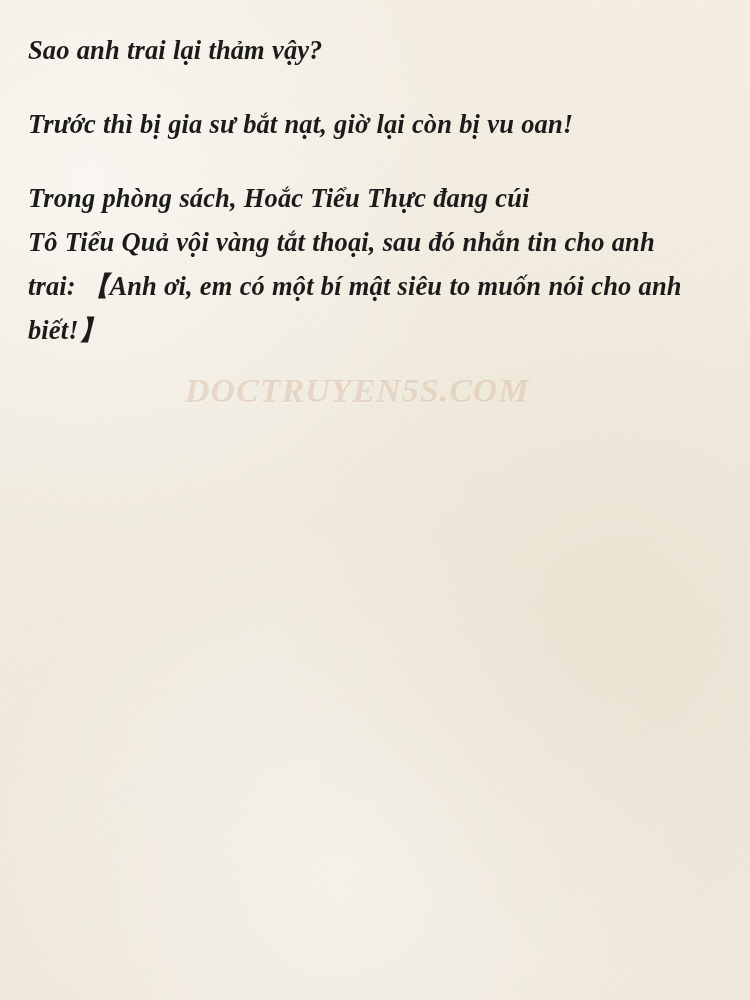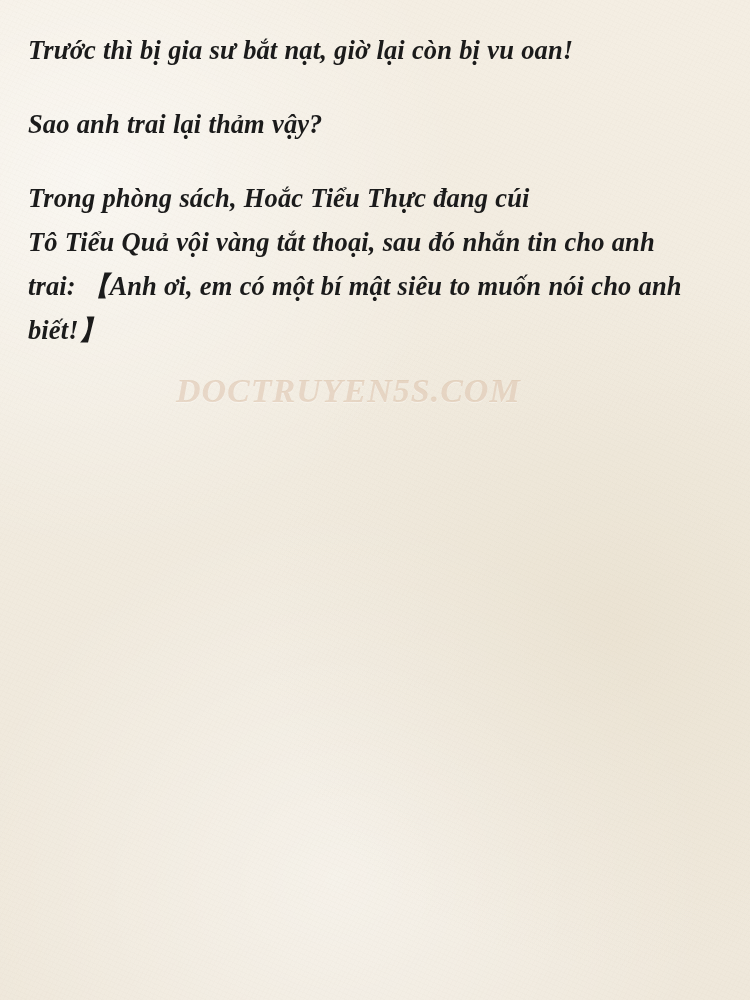--- a/index.html
+++ b/index.html
@@ -46,21 +46,21 @@
   }
   .page {
     position: relative;
     width: 750px;
     height: 1000px;
     box-sizing: border-box;
     padding: 28px 44px 0 28px;
   }
   .watermark {
     position: absolute;
-    left: 176px;
+    left: 185px;
     top: 372px;
     font-family: "Liberation Serif", serif;
     font-weight: bold;
     font-style: italic;
     font-size: 34px;
     letter-spacing: 1px;
     color: rgba(196, 148, 110, 0.30);
     text-shadow: 0 1px 0 rgba(255,255,255,0.35);
     pointer-events: none;
     user-select: none;
@@ -88,19 +88,19 @@
 <body>
 
 <div class="paper-texture"></div>
 <div class="grain"></div>
 
 <div class="page">
 
   <div class="watermark">DOCTRUYEN5S.COM</div>
 
   <div class="chapter-text">
+    <p class="para">Sao anh trai lại thảm vậy?</p>
     <p class="para">Trước thì bị gia sư bắt nạt, giờ lại còn bị vu oan!</p>
-    <p class="para">Sao anh trai lại thảm vậy?</p>
     <p class="para last">Trong phòng sách, Hoắc Tiểu Thực đang cúi</p>
     <p class="para">Tô Tiểu Quả vội vàng tắt thoại, sau đó nhắn tin cho anh trai: 【Anh ơi, em có một bí mật siêu to muốn nói cho anh biết!】</p>
   </div>
 
 </div>
 
 </body></html>

